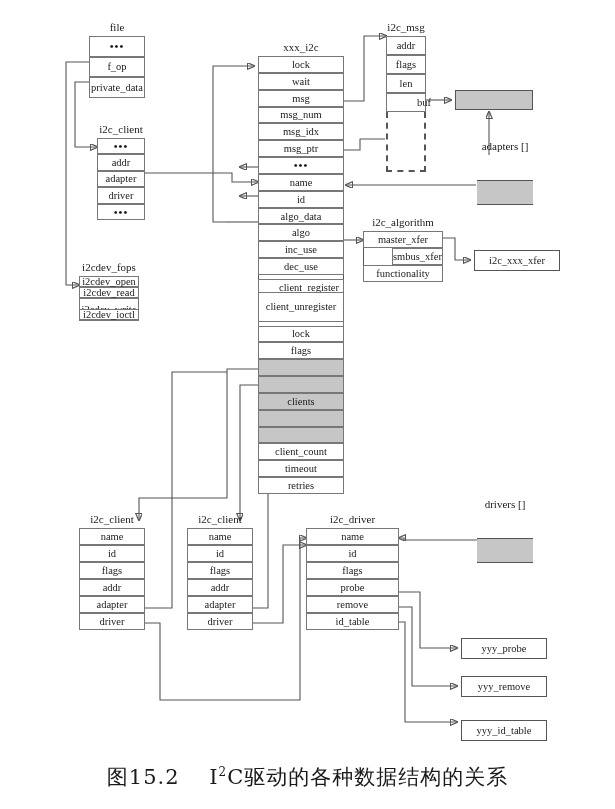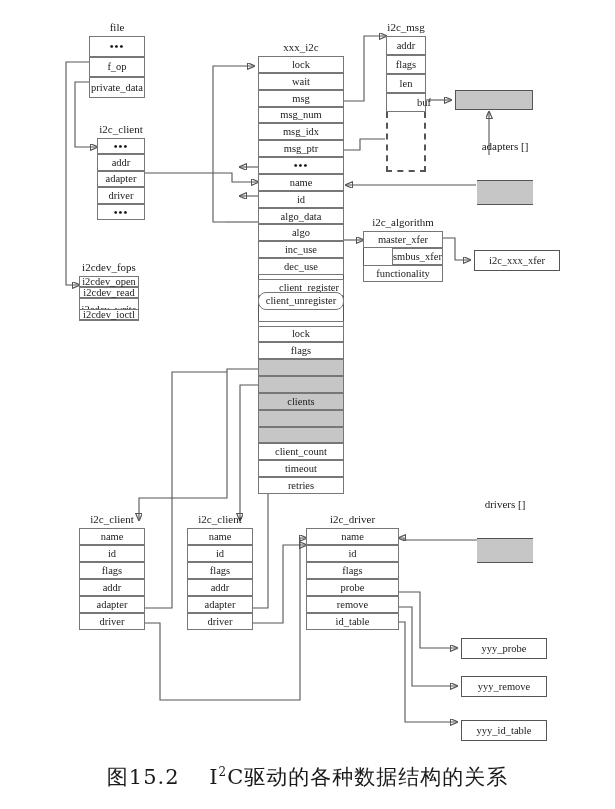--- a/index.html
+++ b/index.html
@@ -142,21 +142,21 @@
       <div class="field" style="top: 67.3846px; height: 16.8462px;">msg_idx</div>
       <div class="field" style="top: 84.2308px; height: 16.8462px;">msg_ptr</div>
       <div class="field dots" style="top: 101.077px; height: 16.8462px;">•••</div>
       <div class="field" style="top: 117.923px; height: 16.8462px;">name</div>
       <div class="field" style="top: 134.769px; height: 16.8462px;">id</div>
       <div class="field" style="top: 151.615px; height: 16.8462px;">algo_data</div>
       <div class="field" style="top: 168.462px; height: 16.8462px;">algo</div>
       <div class="field" style="top: 185.308px; height: 16.8462px;">inc_use</div>
       <div class="field" style="top: 202.154px; height: 16.8462px;">dec_use</div>
       <div class="field" style="top: 223px; height: 16.8462px; padding-left: 16px;">client_register</div>
-      <div class="field" style="top: 235.846px; height: 18px; border-radius: 8px;">client_unregister</div>
+      <div class="field" style="top: 235.846px; height: 30px;">client_unregister</div>
       <div class="field" style="top: 265px; height: 28px;">data</div>
       <div class="field" style="top: 269.538px; height: 16.8462px;">lock</div>
       <div class="field" style="top: 286.385px; height: 16.8462px;">flags</div>
       <div class="field gray" style="top: 303.231px; height: 16.8462px;"></div>
       <div class="field gray" style="top: 320.077px; height: 16.8462px;"></div>
       <div class="field gray" style="top: 336.923px; height: 16.8462px;">clients</div>
       <div class="field gray" style="top: 353.769px; height: 16.8462px;"></div>
       <div class="field gray" style="top: 370.615px; height: 16.8462px;"></div>
       <div class="field" style="top: 387.462px; height: 16.8462px; text-align: center;">client_count</div>
       <div class="field" style="top: 404.308px; height: 16.8462px;">timeout</div>

